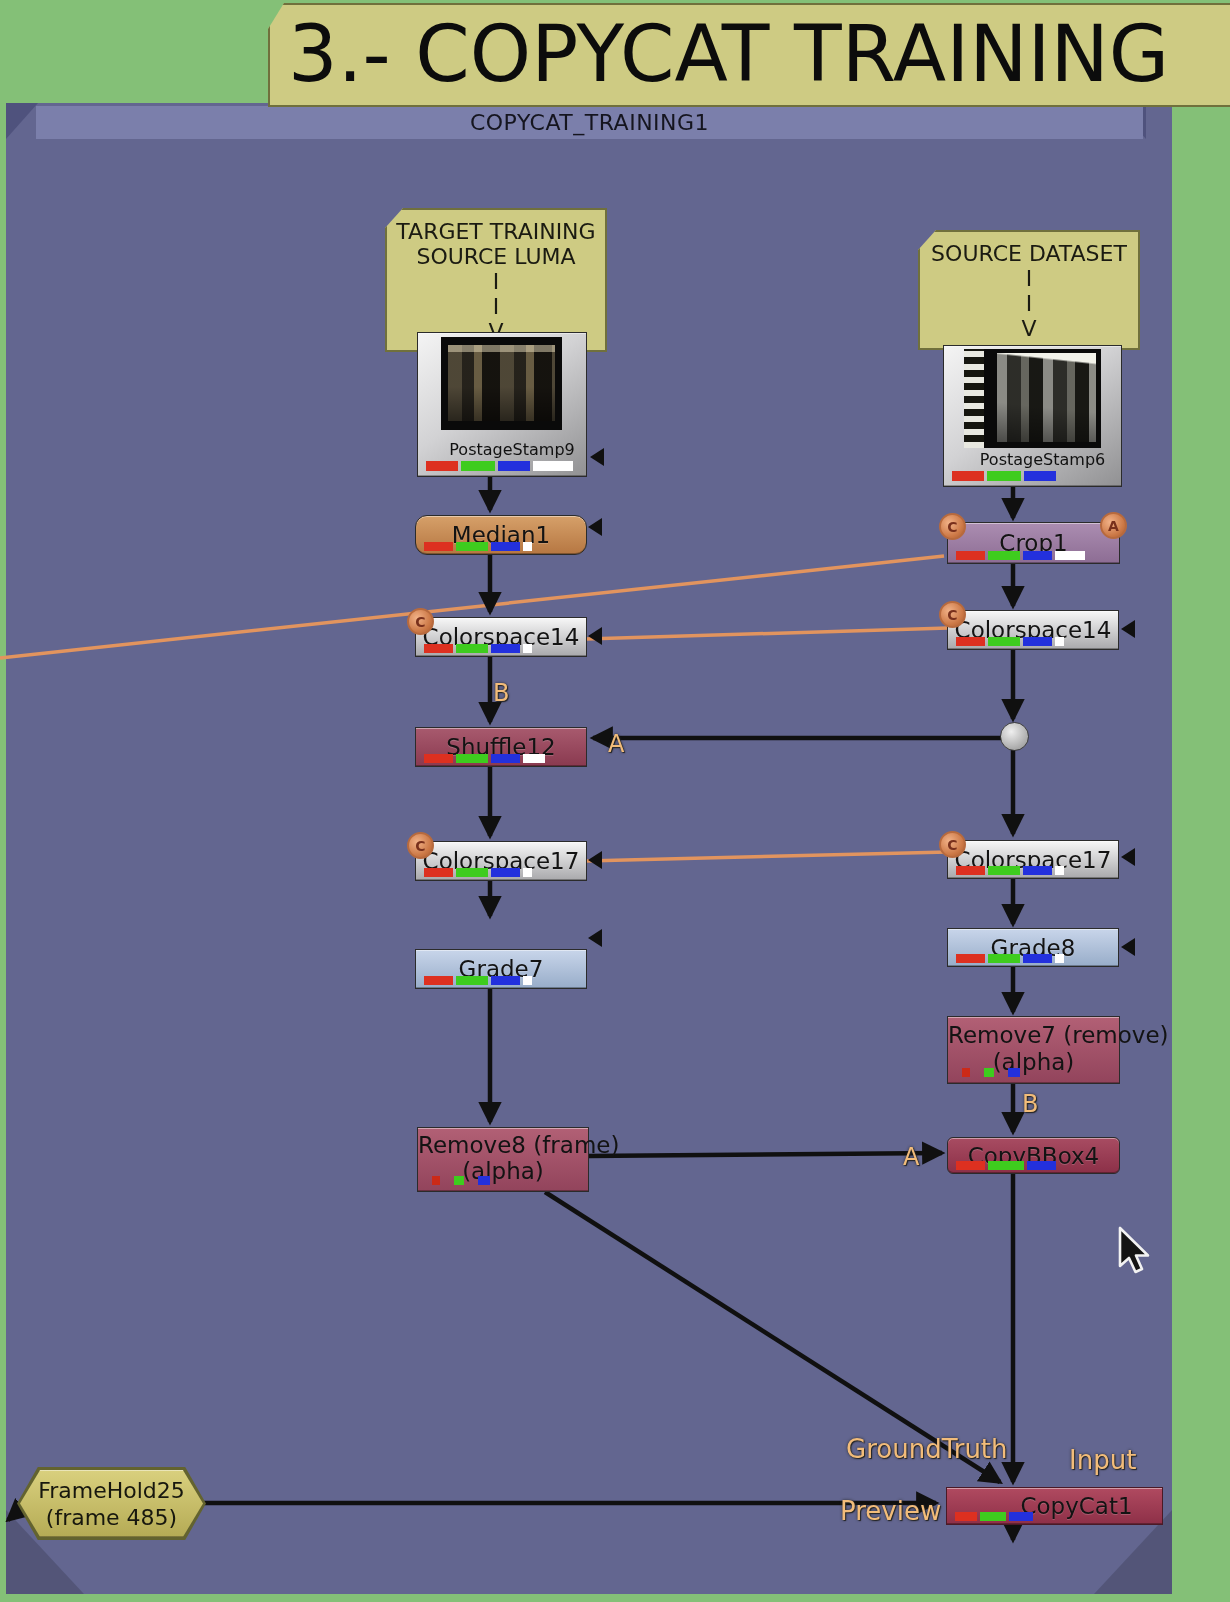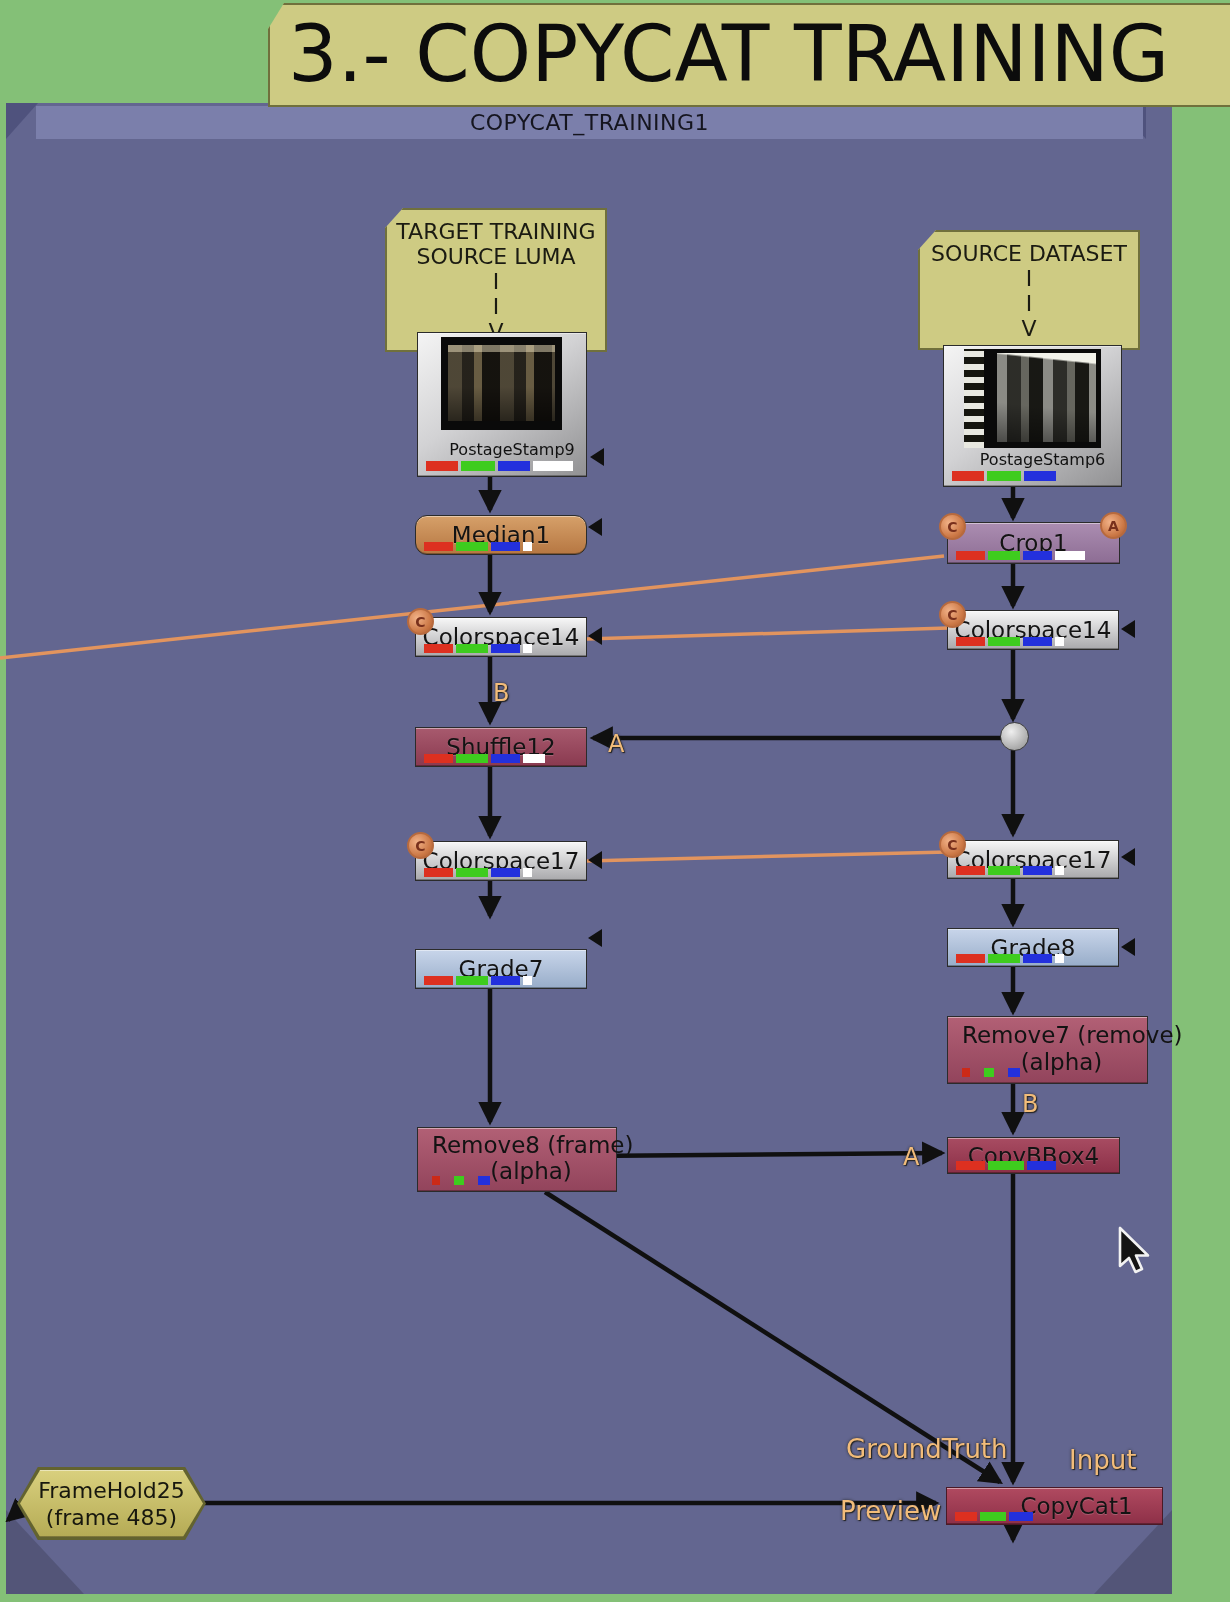--- a/index.html
+++ b/index.html
@@ -51,21 +51,21 @@
     border:2px solid #b76a3e;color:#78301c;font-size:14px;font-weight:bold;
     display:flex;align-items:center;justify-content:center;}
   .badge.bl{left:-9px;top:-10px;} .badge.br{right:-8px;top:-11px;}
   
   .postage{background:linear-gradient(145deg,#f4f4f4,#d2d2d4 45%,#919193);}
   .median {background:linear-gradient(#d6a069,#b67742);border-radius:12px;}
   .crop   {background:linear-gradient(#ab8db1,#8d6d94);}
   .cspace {background:linear-gradient(#f7f7f7,#a9a9ac);}
   .shuffle{background:linear-gradient(#a85a6e,#8a3a50);}
   .grade  {background:linear-gradient(#c8d5ea,#98adc9);}
-  .remove {background:linear-gradient(#b26075,#92445c);padding-left:28px;}
+  .remove {background:linear-gradient(#b26075,#92445c);}
   .cbbox  {background:linear-gradient(#a84c62,#8c3048);}
   .ccat   {background:linear-gradient(#b04a60,#8e3048);border-color:#4a1a26;}
   .fhold  {background:linear-gradient(#d9d07e,#b5ab55);border:none;z-index:4;
     clip-path:polygon(0 50%,11% 0,89% 0,100% 50%,89% 100%,11% 100%);
     display:flex;flex-direction:column;align-items:center;justify-content:center;
     font-size:22px;line-height:27px;color:#17170e;}
   .fhold-border{position:absolute;z-index:3;background:#63632f;
     clip-path:polygon(0 50%,11% 0,89% 0,100% 50%,89% 100%,11% 100%);}
   
   .thumb{position:absolute;background:#0a0a0a;overflow:hidden;}
@@ -305,21 +305,21 @@
 <div class="node remove" style="left:947px;top:1016px;width:171px;height:66px;">
   <div class="nlabel2" style="top:5px;">Remove7 (remove)</div>
   <div class="nlabel2" style="top:32px;">(alpha)</div>
   <div class="chips mini">
     <div class="chip r" style="background:#cc2a18;"></div>
       <div class="chip g"></div>
       <div class="chip b"></div>
   </div>
 </div>
 
-<div class="node cbbox" style="left:947px;top:1137px;width:171px;height:35px;">
+<div class="node cbbox" style="left:947px;top:1137px;width:171px;height:35px;border-radius:6px;">
   <span class="nlabel">CopyBBox4</span>
   <div class="chips">
     <div class="chip r"></div>
       <div class="chip g" style="width:36px;"></div>
       <div class="chip b"></div>
   </div>
 </div>
 
 <div class="node ccat" style="left:946px;top:1487px;width:171px;height:36px;padding-left:44px;">
   <span class="nlabel">CopyCat1</span>

